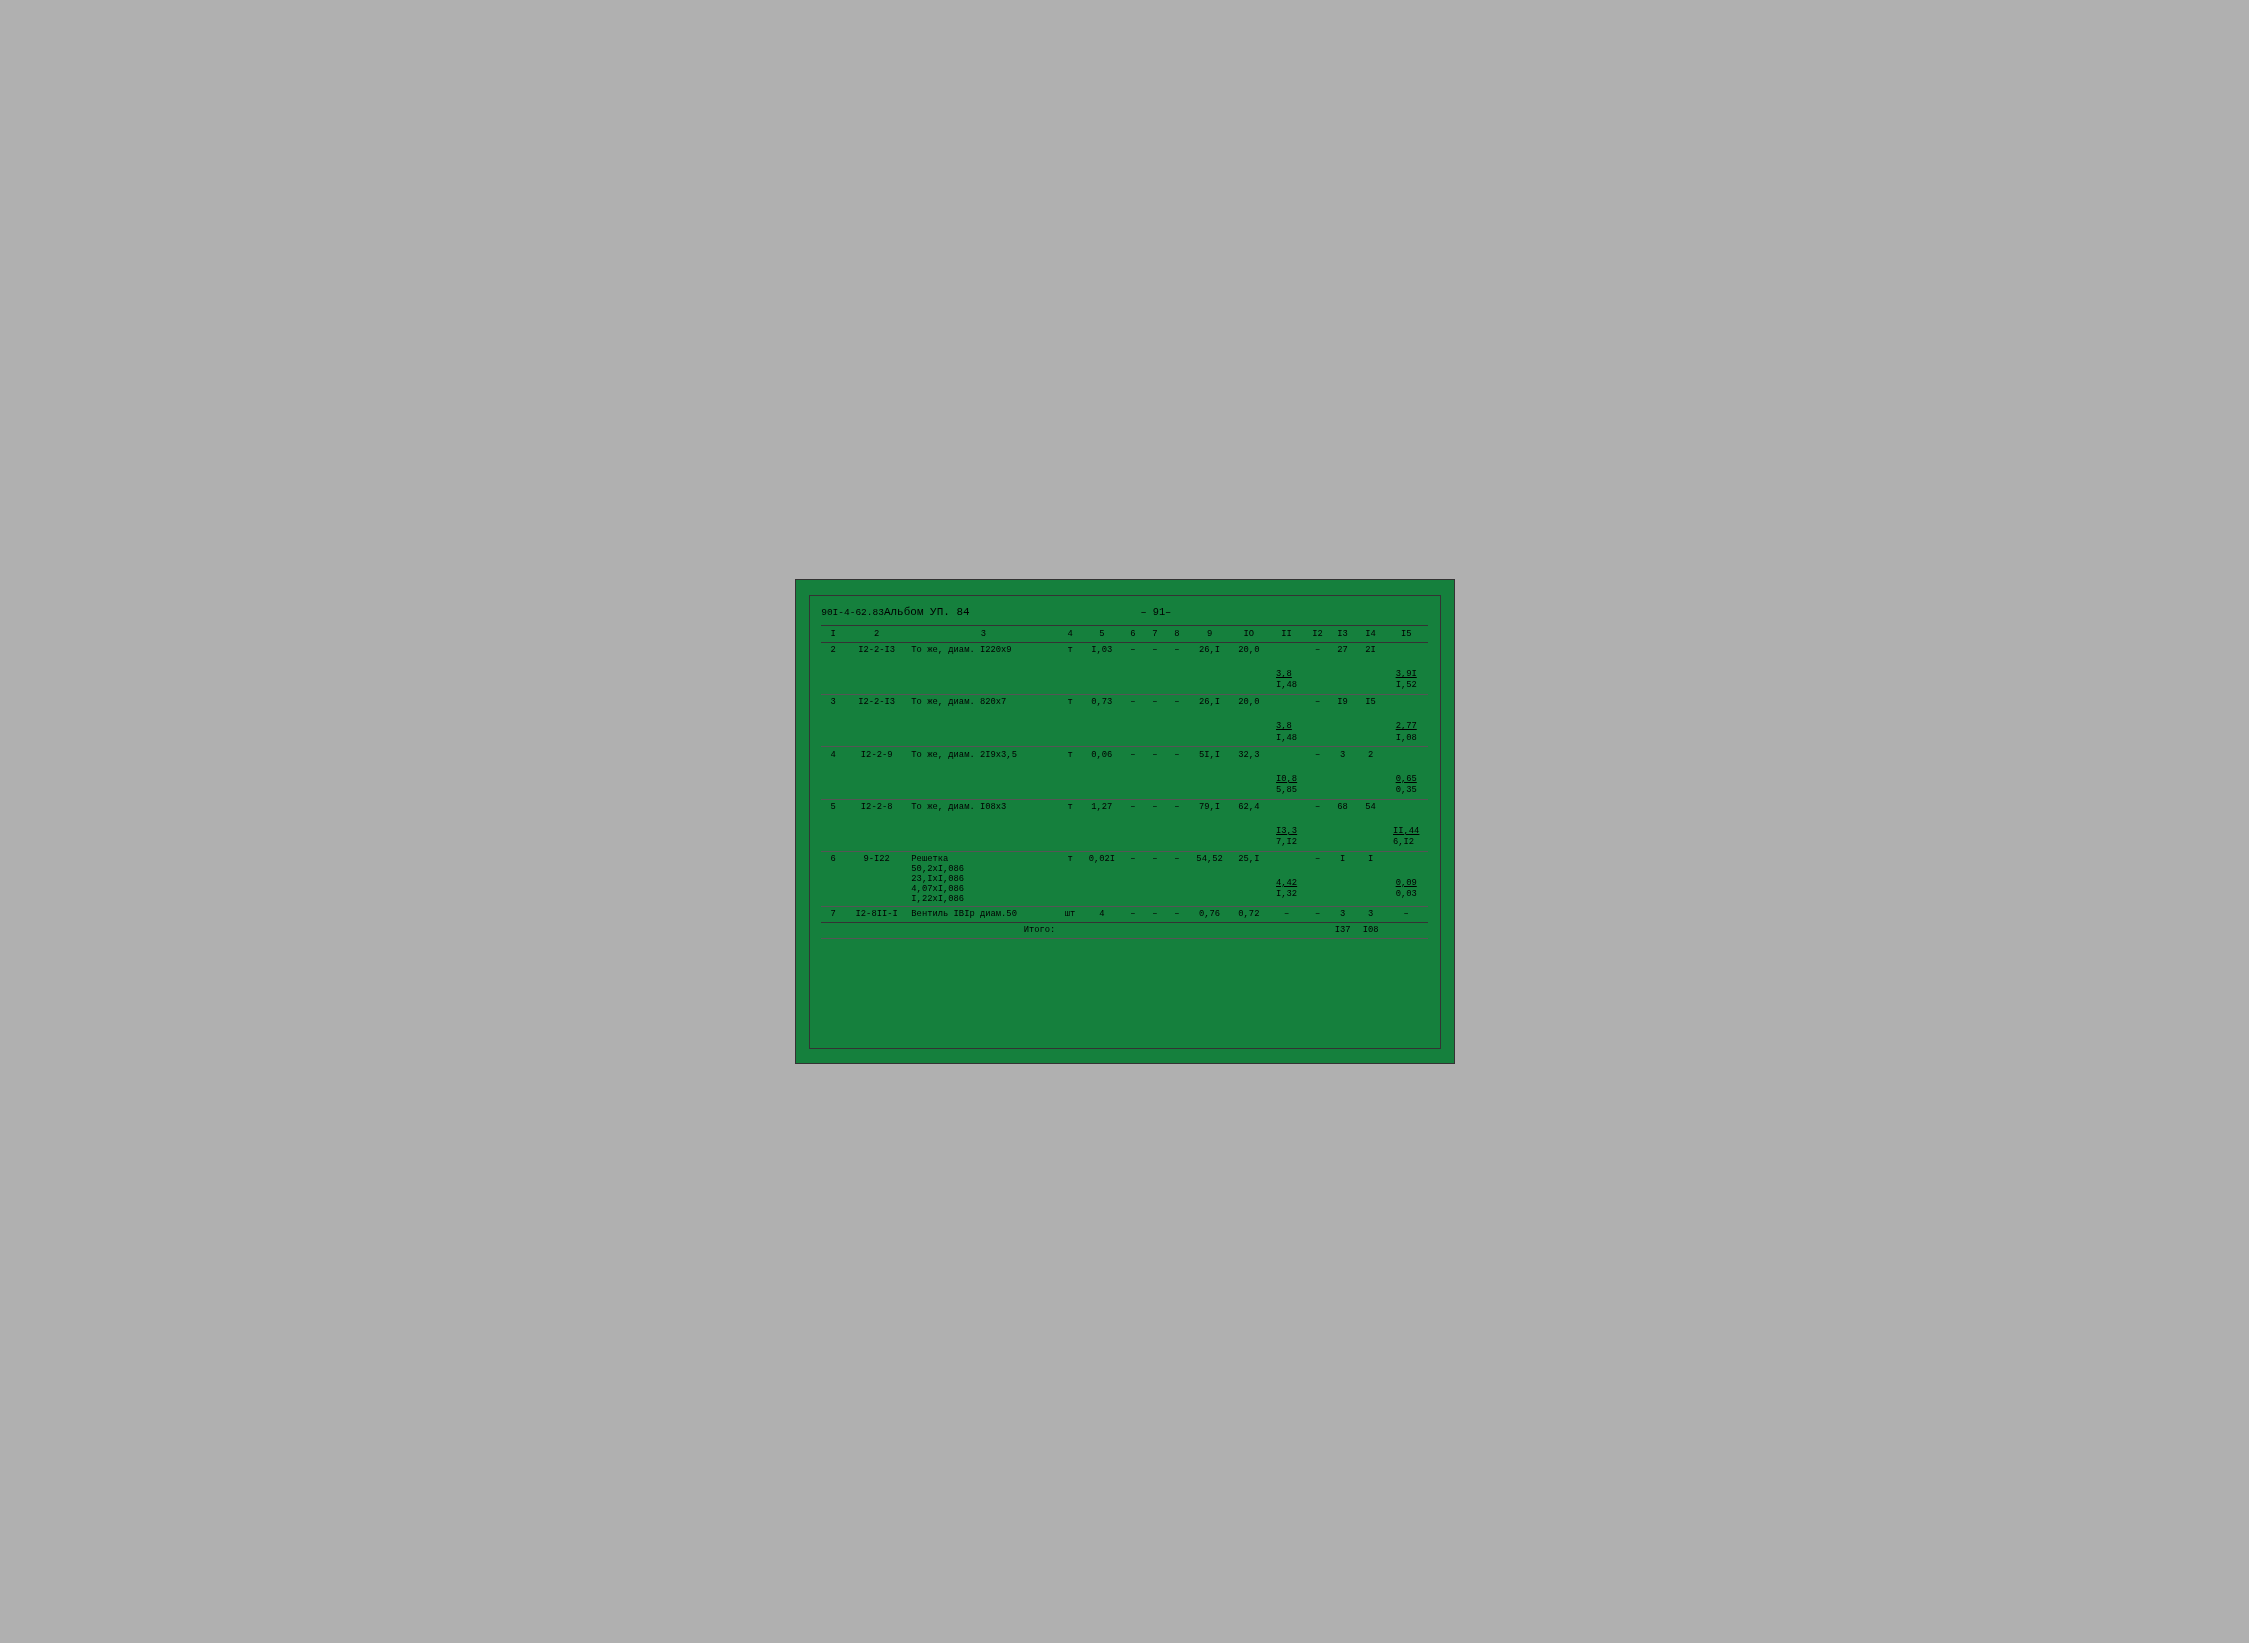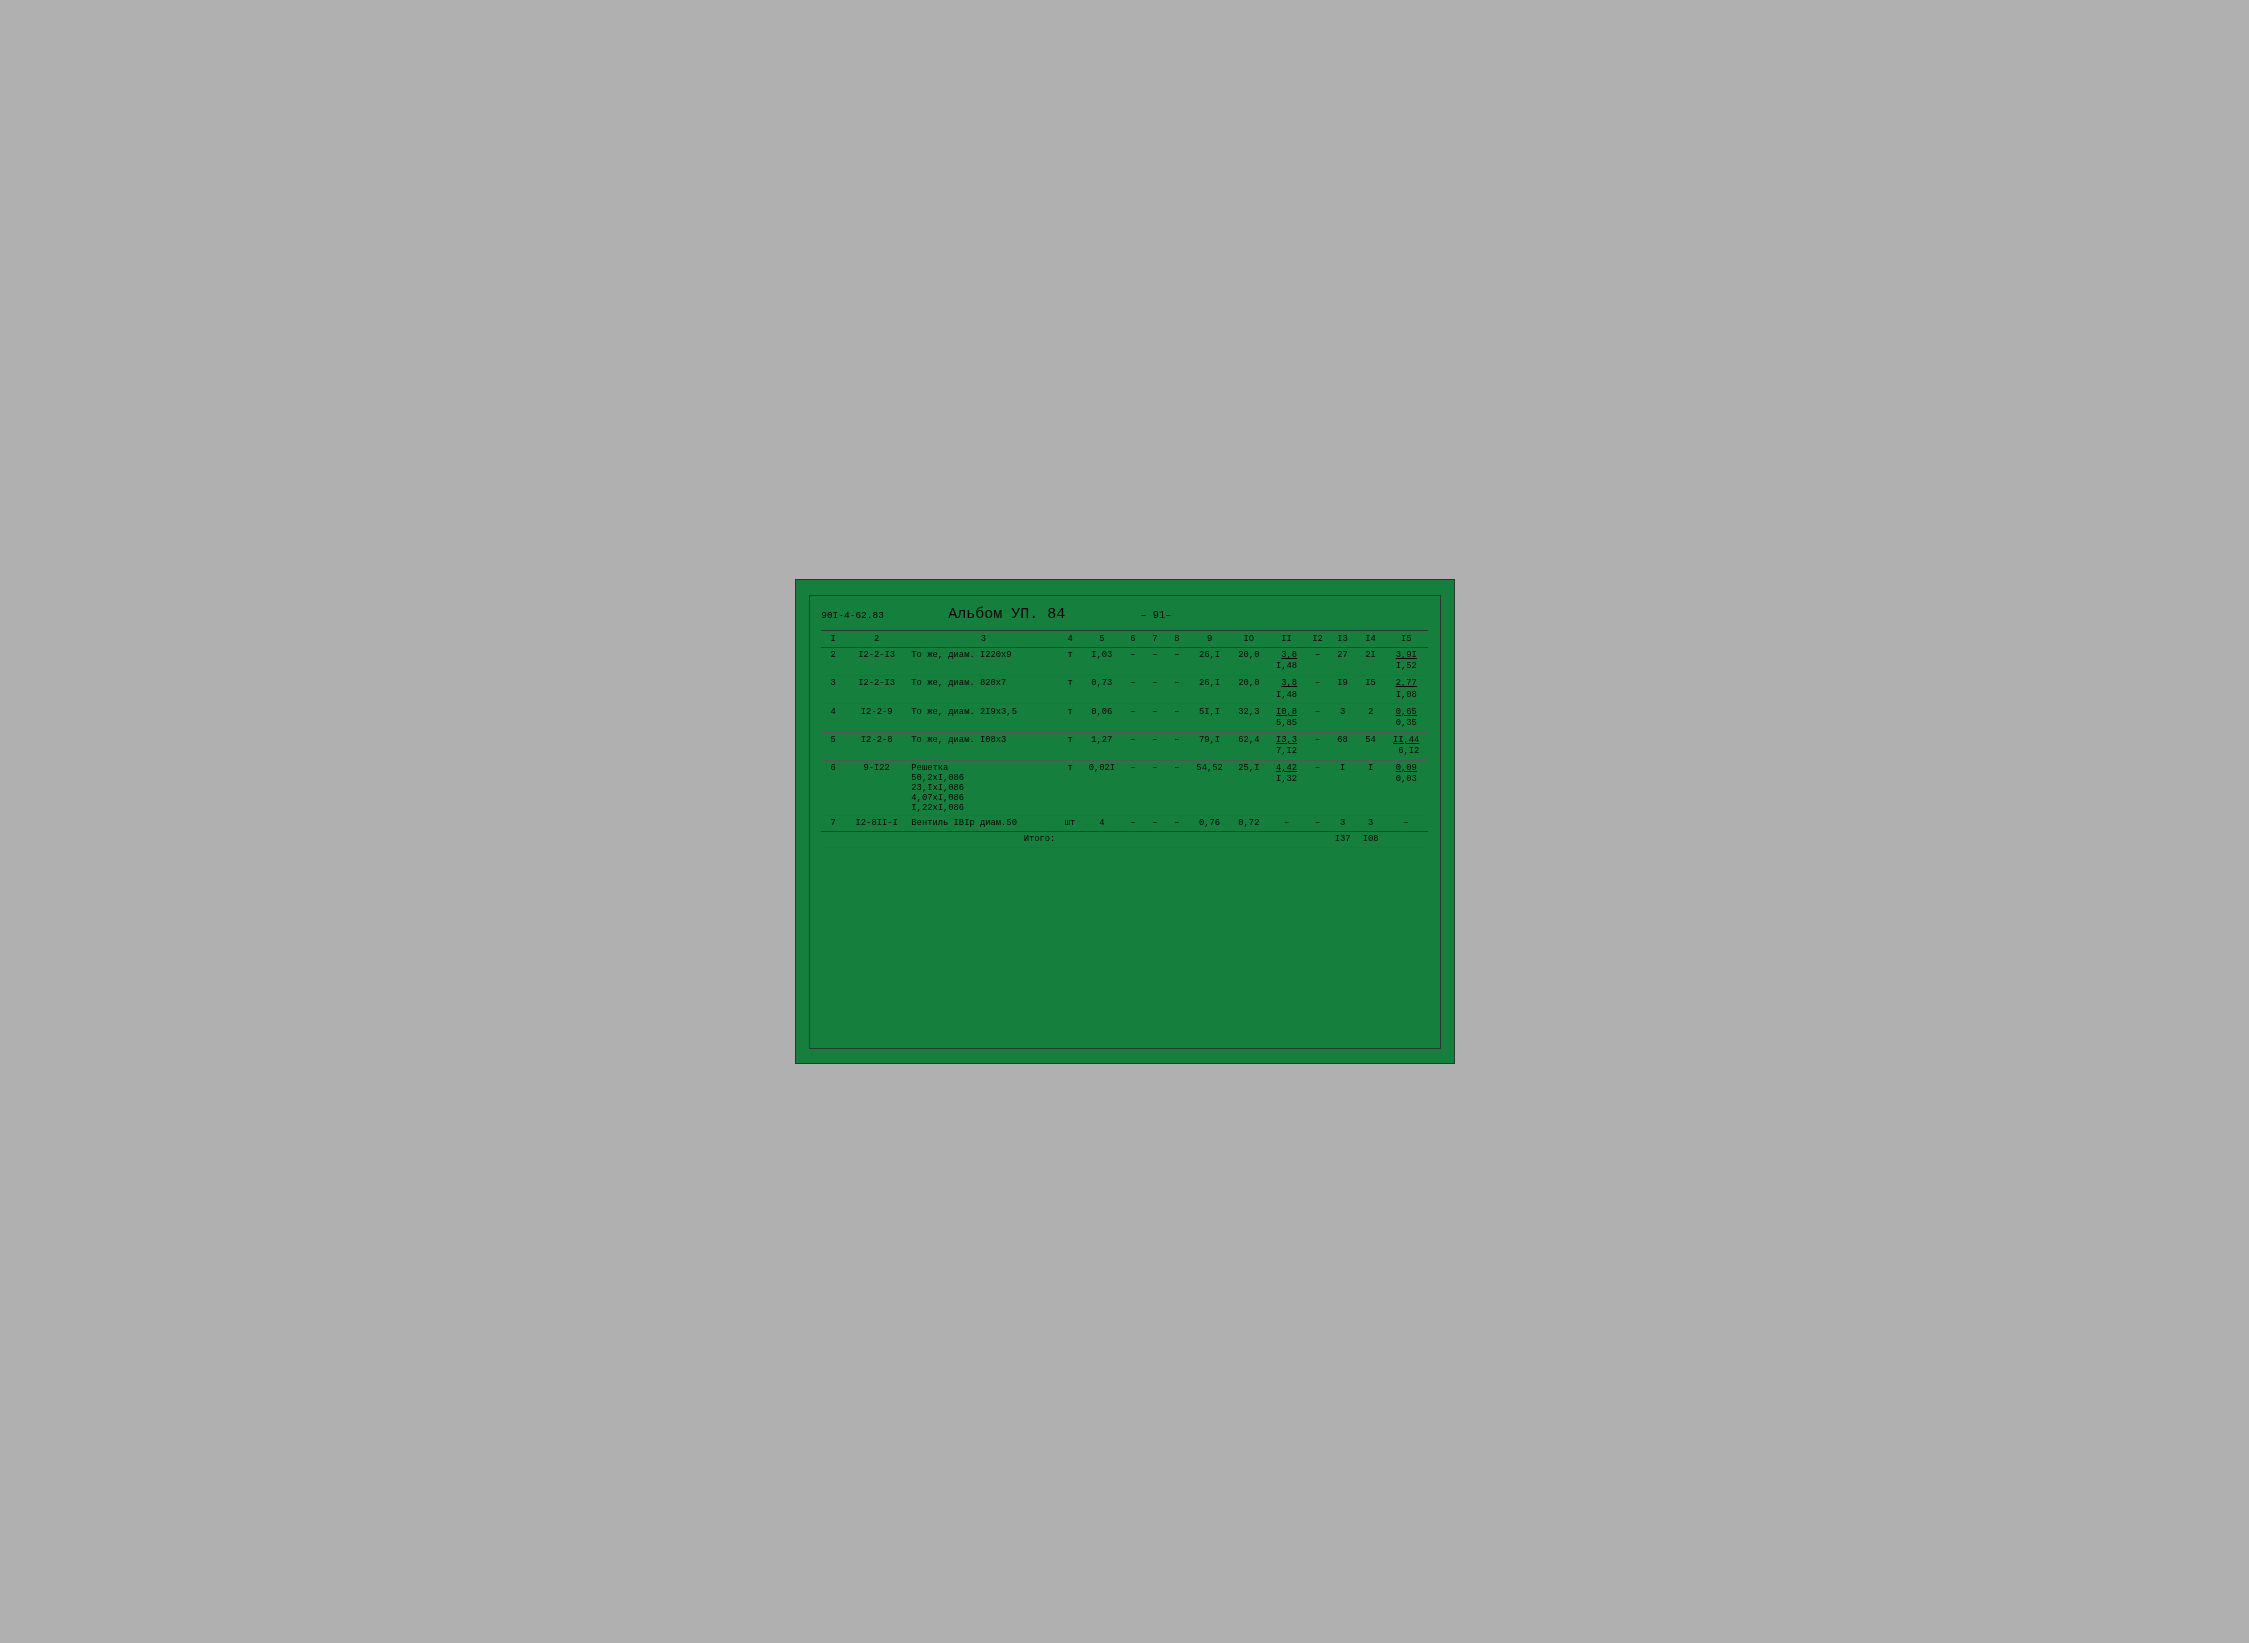--- a/index.html
+++ b/index.html
@@ -25,21 +25,21 @@
       min-height: 454px;
     }
     .page-header {
       display: flex;
       justify-content: space-between;
       align-items: baseline;
       margin-bottom: 7.3px;
       font-size: 9.5px;
     }
     .page-header .doc-num { font-size: 9.5px; }
-    .page-header .album { font-size: 15px; text-align: right; flex: 1; }
+    .page-header .album { font-size: 11px; text-align: left; flex: 1; }
     .page-header .page-num { font-size: 10.3px; text-align: center; flex: 1; }
     .page-header .spacer { flex: 1; }
 
     table {
       width: 100%;
       border-collapse: collapse;
       font-size: 8.8px;
     }
     thead tr th {
       border-top: 1.5px solid #333;
@@ -64,22 +64,23 @@
       border-top: 0.7px solid #555;
     }
     .total-row td {
       border-top: 1.5px solid #333;
       border-bottom: 0.7px solid #555;
       padding: 2.9px 2.9px;
     }
     .fraction-cell {
       display: inline-flex;
       flex-direction: column;
-      align-items: flex-end;
+      align-items: flex-start;
       line-height: 1.3;
+      margin-top: 24px;
     }
     .fraction-top { text-decoration: underline; }
     .fraction-bottom {}
     .col-desc { text-align: left !important; }
   </style>
 </head>
 <body>
 
 <div class="page">
   <div class="inner-border">

